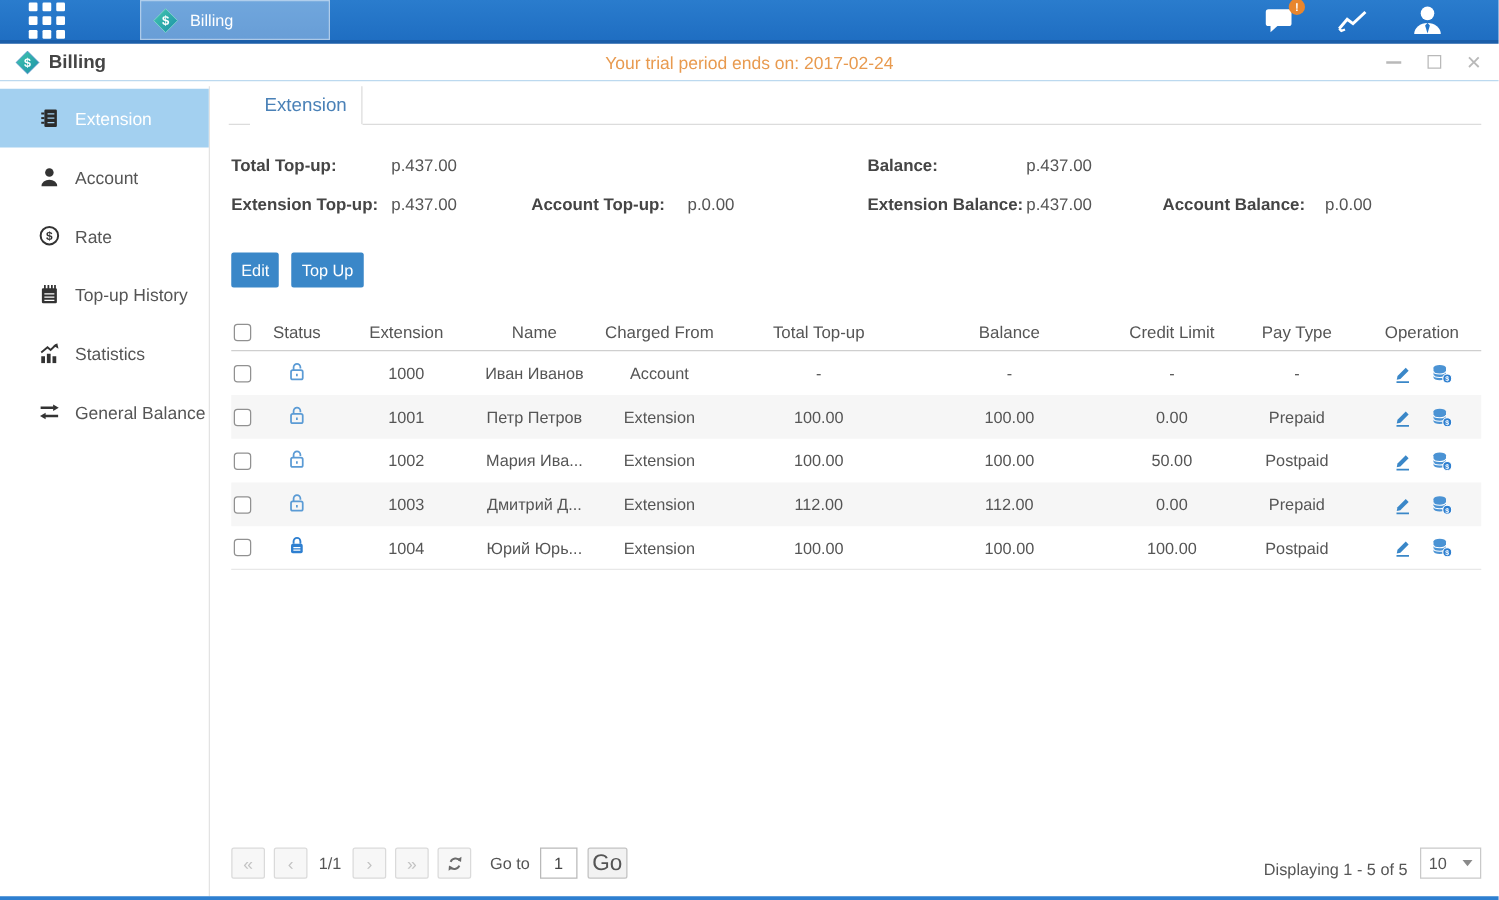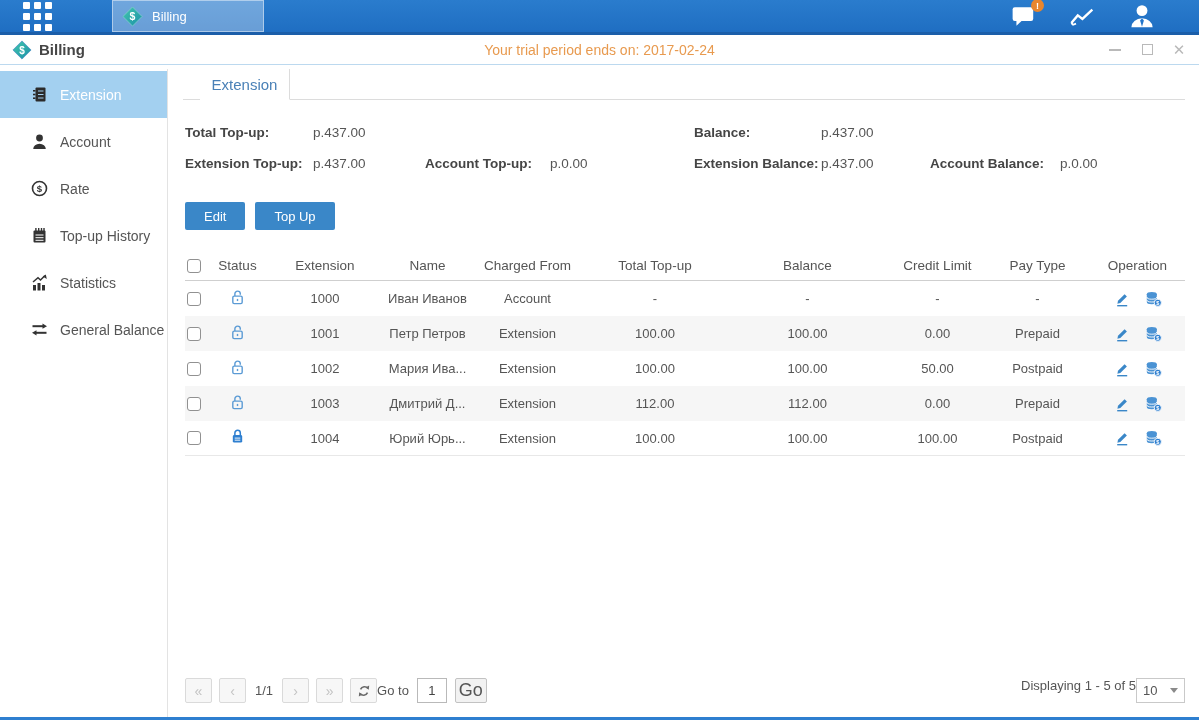--- a/index.html
+++ b/index.html
@@ -50,21 +50,21 @@
   
   .summary { margin-top:17px; margin-left:2px; font-size:13.5px; color:#555; }
   .srow { display:flex; align-items:center; height:31px; }
   .lbl { font-weight:bold; color:#454545; }
   .w128{width:128px}.w112{width:112px}.w125{width:125px}.w144{width:144px}
   .w127{width:127px}.w109{width:109px}.w130{width:130px}
 
   
   .btnrow { margin-top:23px; margin-left:2px; display:flex; gap:10px; }
   .btn-blue { background:#3a87c8; color:#fff; border:none; font-size:13px; height:28px;
-    padding:0 19px; border-radius:2px; cursor:pointer; font-family:inherit; }
+    padding:0 8px; border-radius:2px; cursor:pointer; font-family:inherit; }
 
   
   .table { margin-top:21px; margin-left:2px; width:1000px; font-size:13px; color:#555; }
   .trow { display:flex; align-items:center; height:35px; }
   .thead { height:30px; border-bottom:1px solid #cfcfcf; color:#555; font-size:13.5px; }
   .trow.alt { background:#f6f6f6; }
   .trow.last { border-bottom:1px solid #e8e8e8; }
   .c-check{width:25px; display:flex; align-items:center;}
   .c-status{width:55px; text-align:center;}
   .c-ext{width:120px; text-align:center;}
@@ -80,26 +80,26 @@
   [data-lock="locked"] .lock-closed { display:inline; }
   .op-ic { cursor:pointer; display:inline-flex; }
 
   
   .pagination { position:absolute; left:17px; right:14px; bottom:14px; display:flex; align-items:center; font-size:13px; color:#555; }
   .pgbtn { width:27px; height:25px; border:1px solid #dadada; background:#f7f7f7; border-radius:2px;
     display:flex; align-items:center; justify-content:center; color:#c3c3c3; font-size:14px; cursor:default; }
   .pgbtn + .pgbtn { margin-left:7px; }
   .pgbtn.enabled { color:#666; cursor:pointer; }
   .pageno { margin:0 9px; }
-  .goto-label { margin-right:8px; }
+  .goto-label { margin-left:15px; margin-right:8px; }
   .goto-input { width:30px; height:25px; border:1px solid #b9b9b9; font-size:13px; color:#444;
     text-align:center; font-family:inherit; }
   .go-btn { margin-left:8px; width:32px; height:25px; border:1px solid #c2c2c2; background:#f2f2f2;
     color:#555; font-size:18px; border-radius:2px; cursor:pointer; font-family:inherit; }
-  .pag-right { margin-left:auto; display:flex; align-items:flex-start; }
+  .pag-right { margin-left:auto; display:flex; align-items:flex-end; gap:10px; }
   .pagesize { width:49px; height:25px; border:1px solid #c9c9c9; display:flex; align-items:center;
     padding:0 6px; cursor:pointer; background:#fff; }
   .pagesize .val { flex:1; color:#555; }
   .caret { width:0; height:0; border-left:4px solid transparent; border-right:4px solid transparent; border-top:5px solid #8a8a8a; }
 
   .window-bottom { position:absolute; left:0; right:0; bottom:0; height:3px; background:#2e7fd0; }
 </style>
 </head>
 <body>
 

